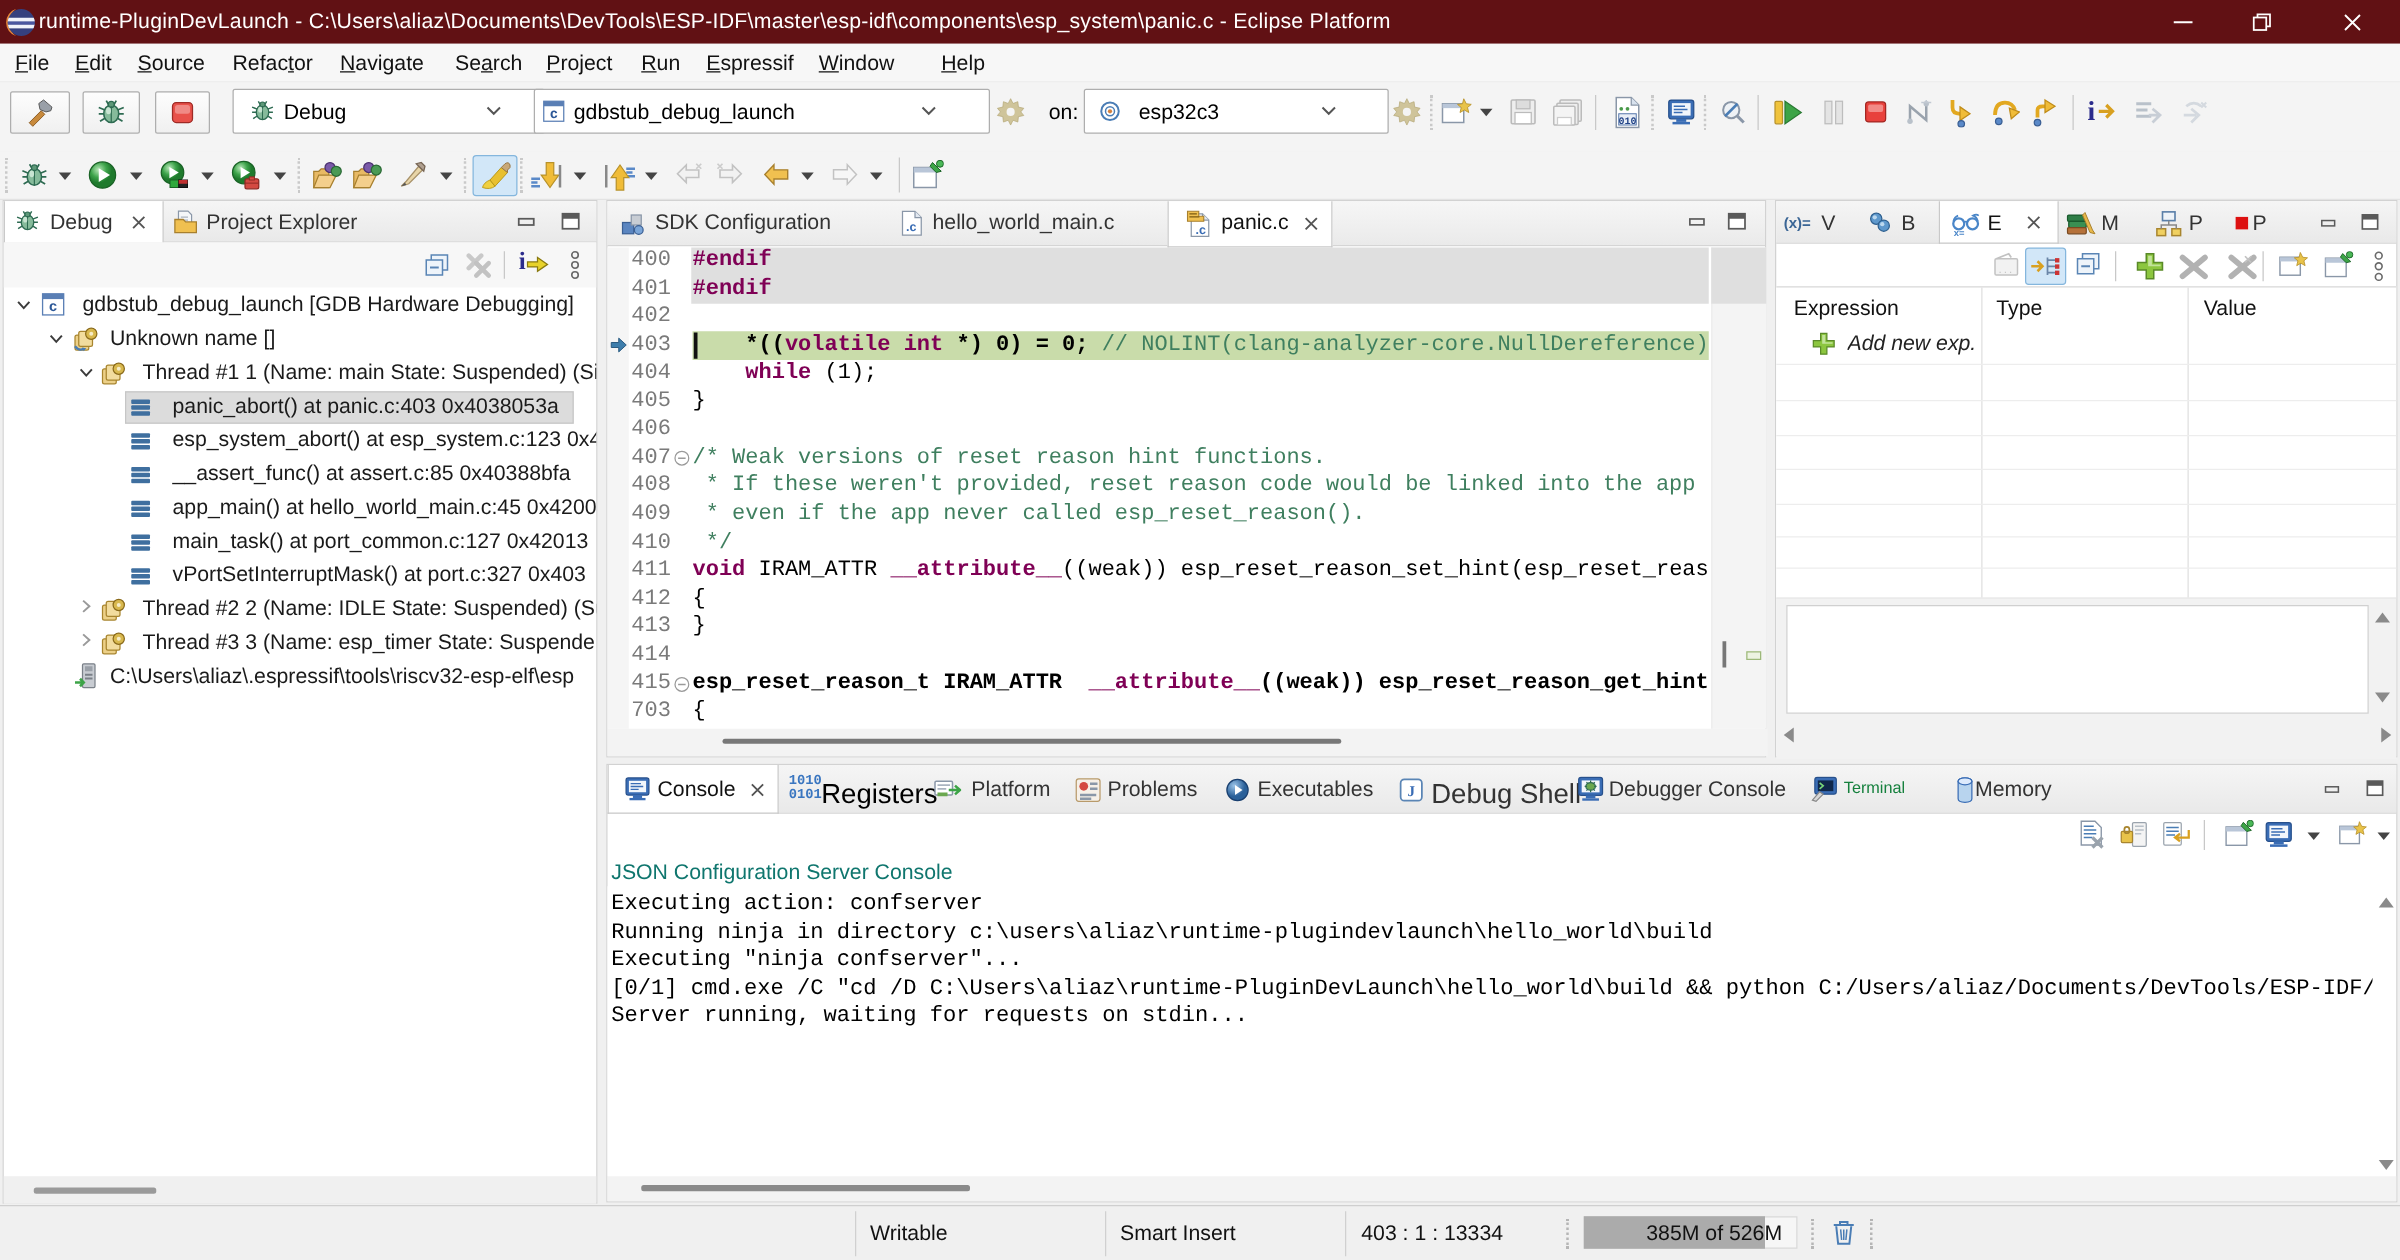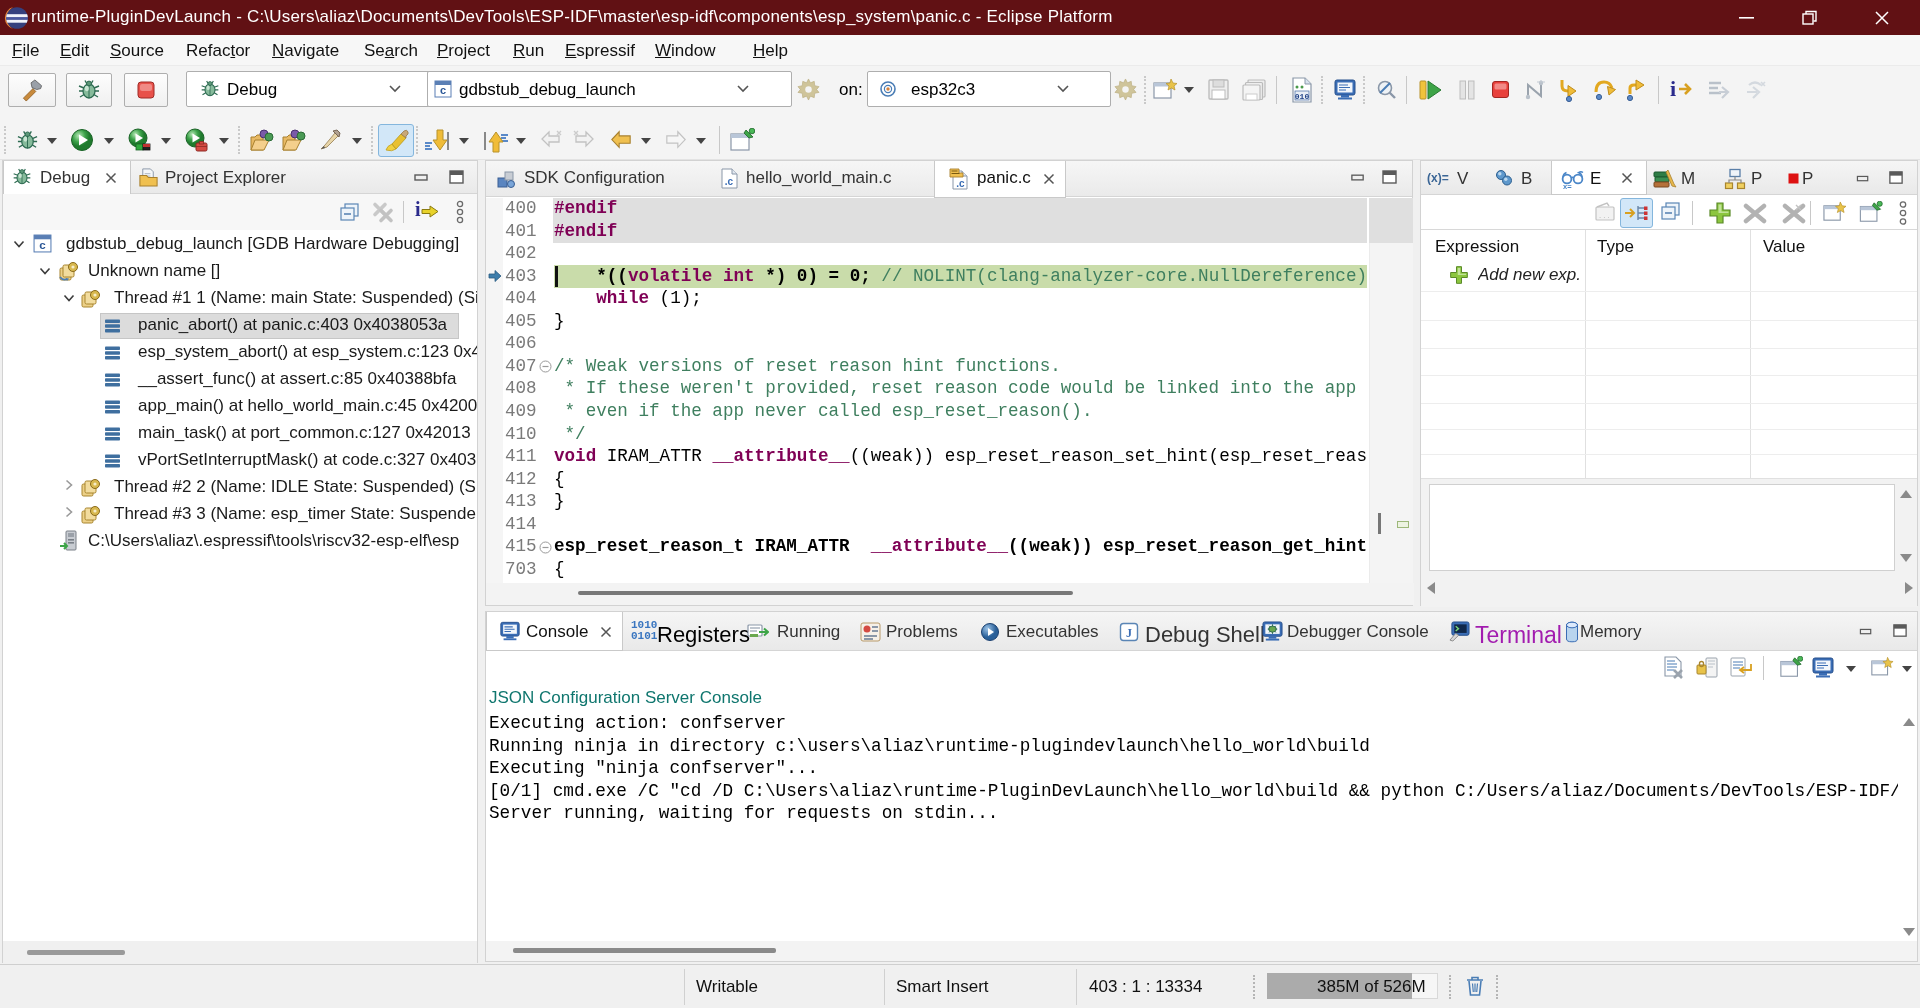--- a/index.html
+++ b/index.html
@@ -499,21 +499,21 @@
         <rect x="1" y="5.2" width="15" height="3.6" rx="0.8" fill="#3f6f9f"></rect>
         <rect x="1" y="9.9" width="15" height="3.6" rx="0.8" fill="#3f6f9f"></rect>
       </svg>
     <span class="treerow" style="left:135px;top:193px">main_task() at port_common.c:127 0x42013</span>
 
     <svg class="ico" style="left:101px;top:224px" width="17" height="14" viewBox="0 0 17 14">
         <rect x="1" y="0.5" width="15" height="3.6" rx="0.8" fill="#3f6f9f"></rect>
         <rect x="1" y="5.2" width="15" height="3.6" rx="0.8" fill="#3f6f9f"></rect>
         <rect x="1" y="9.9" width="15" height="3.6" rx="0.8" fill="#3f6f9f"></rect>
       </svg>
-    <span class="treerow" style="left:135px;top:220px">vPortSetInterruptMask() at code.c:327 0x403</span>
+    <span class="treerow" style="left:135px;top:220px">vPortSetInterruptMask() at port.c:327 0x403</span>
 
     <svg class="ico" style="left:62px;top:249px" width="9" height="12" viewBox="0 0 9 12">
         <path d="M1.5 1.5 L6.5 6 L1.5 10.5" fill="none" stroke="#9a9a9a" stroke-width="1.6"></path>
       </svg>
     <svg class="ico" style="left:77px;top:247px" width="22" height="21" viewBox="0 0 22 21">
         <rect x="2" y="7" width="11" height="12" rx="1.5" fill="#ecd088" stroke="#a8852e"></rect>
         <rect x="5" y="4" width="11" height="12" rx="1.5" fill="#f2dc9e" stroke="#a8852e"></rect>
         <circle cx="15" cy="7" r="4.5" fill="#d8b84e" stroke="#8a6a1a"></circle>
         <circle cx="15" cy="7" r="1.6" fill="#f6ecc8"></circle>
       </svg>
@@ -789,21 +789,21 @@
       <path d="M2.5 2.5 L11.5 11.5 M11.5 2.5 L2.5 11.5" stroke="#555" stroke-width="1.5"></path>
     </svg>
   <span class="abs" style="left:145px;top:8px;font-size:11px;font-weight:bold;color:#3a76c0;line-height:11px;font-family:Liberation Mono, monospace">1010<br>0101</span>
   <span class="abs" style="left:171px;top:10px;font-size:22px;color:#000000">Registers</span>
   <svg class="ico" style="left:261px;top:11px" width="22" height="18" viewBox="0 0 22 18">
       <rect x="1" y="2" width="14" height="11" rx="1" fill="#fff" stroke="#8a97a8" stroke-width="1.2"></rect>
       <path d="M3 5 h10 M3 8 h7" stroke="#aab4c0" stroke-width="1.4"></path>
       <path d="M12 9 h9 M17 5.5 L21 9 L17 12.5" stroke="#3da447" stroke-width="2" fill="none"></path>
       <rect x="3" y="11" width="8" height="3" fill="#6aa84f"></rect>
     </svg>
-  <span class="abs" style="left:291px;top:10px;font-size:17px;color:#333">Running</span>
+  <span class="abs" style="left:291px;top:10px;font-size:17px;color:#333">Platform</span>
   <svg class="ico" style="left:374px;top:10px" width="21" height="20" viewBox="0 0 21 20">
       <rect x="1" y="1" width="19" height="18" rx="2" fill="#f6f0e8" stroke="#b89a6a"></rect>
       <circle cx="7" cy="7" r="3.5" fill="#d44a42"></circle>
       <rect x="12" y="4" width="6" height="2" fill="#8a97a8"></rect>
       <rect x="12" y="8" width="6" height="2" fill="#8a97a8"></rect>
       <rect x="4" y="13" width="13" height="2" fill="#8a97a8"></rect>
       <rect x="4" y="16" width="9" height="2" fill="#8a97a8"></rect>
     </svg>
   <span class="abs" style="left:400px;top:10px;font-size:17px;color:#333">Problems</span>
   <svg class="ico" style="left:494px;top:10px" width="20" height="20" viewBox="0 0 20 20">
@@ -830,21 +830,21 @@
       <rect x="8" y="16" width="8" height="2.5" fill="#3a6db5"></rect>
       <rect x="5" y="18.5" width="14" height="2" fill="#3a6db5"></rect>
     </svg>
   <span class="abs" style="left:801px;top:10px;font-size:17px;color:#333">Debugger Console</span>
   <svg class="ico" style="left:962px;top:9px" width="23" height="21" viewBox="0 0 24 22">
       <rect x="4" y="1" width="18" height="14" rx="2" fill="#3a6db5" stroke="#27508c"></rect>
       <rect x="6.5" y="3.5" width="13" height="9" fill="#10284a"></rect>
       <path d="M8 5.5 l3 2.5 -3 2.5" stroke="#7ad87a" stroke-width="1.4" fill="none"></path>
       <path d="M2 20 L8 13 L11 15 L5 21 Z" fill="#d8d8d8" stroke="#888"></path>
     </svg>
-  <span class="abs" style="left:989px;top:10px;font-size:23px;color:#a21caf">Terminal</span>
+  <span class="abs" style="left:989px;top:10px;font-size:13px;color:#15803d">Terminal</span>
   <svg class="ico" style="left:1079px;top:9px" width="14" height="22" viewBox="0 0 14 22">
       <ellipse cx="7" cy="4" rx="5.5" ry="2.8" fill="#8fb8e0" stroke="#3a6db5"></ellipse>
       <path d="M1.5 4 V18 Q1.5 20.8 7 20.8 Q12.5 20.8 12.5 18 V4" fill="#b8d4ee" stroke="#3a6db5"></path>
       <ellipse cx="7" cy="4" rx="5.5" ry="2.8" fill="#ddeafc" stroke="#3a6db5"></ellipse>
     </svg>
   <span class="abs" style="left:1094px;top:10px;font-size:17px;color:#333">Memory</span>
   <svg class="ico" style="left:1372px;top:14px" width="16" height="12" viewBox="0 0 17 14">
       <rect x="2" y="4" width="12" height="5" fill="none" stroke="#5a5a5a" stroke-width="1.4"></rect>
     </svg>
   <svg class="ico" style="left:1406px;top:11px" width="16" height="16" viewBox="0 0 17 17">

